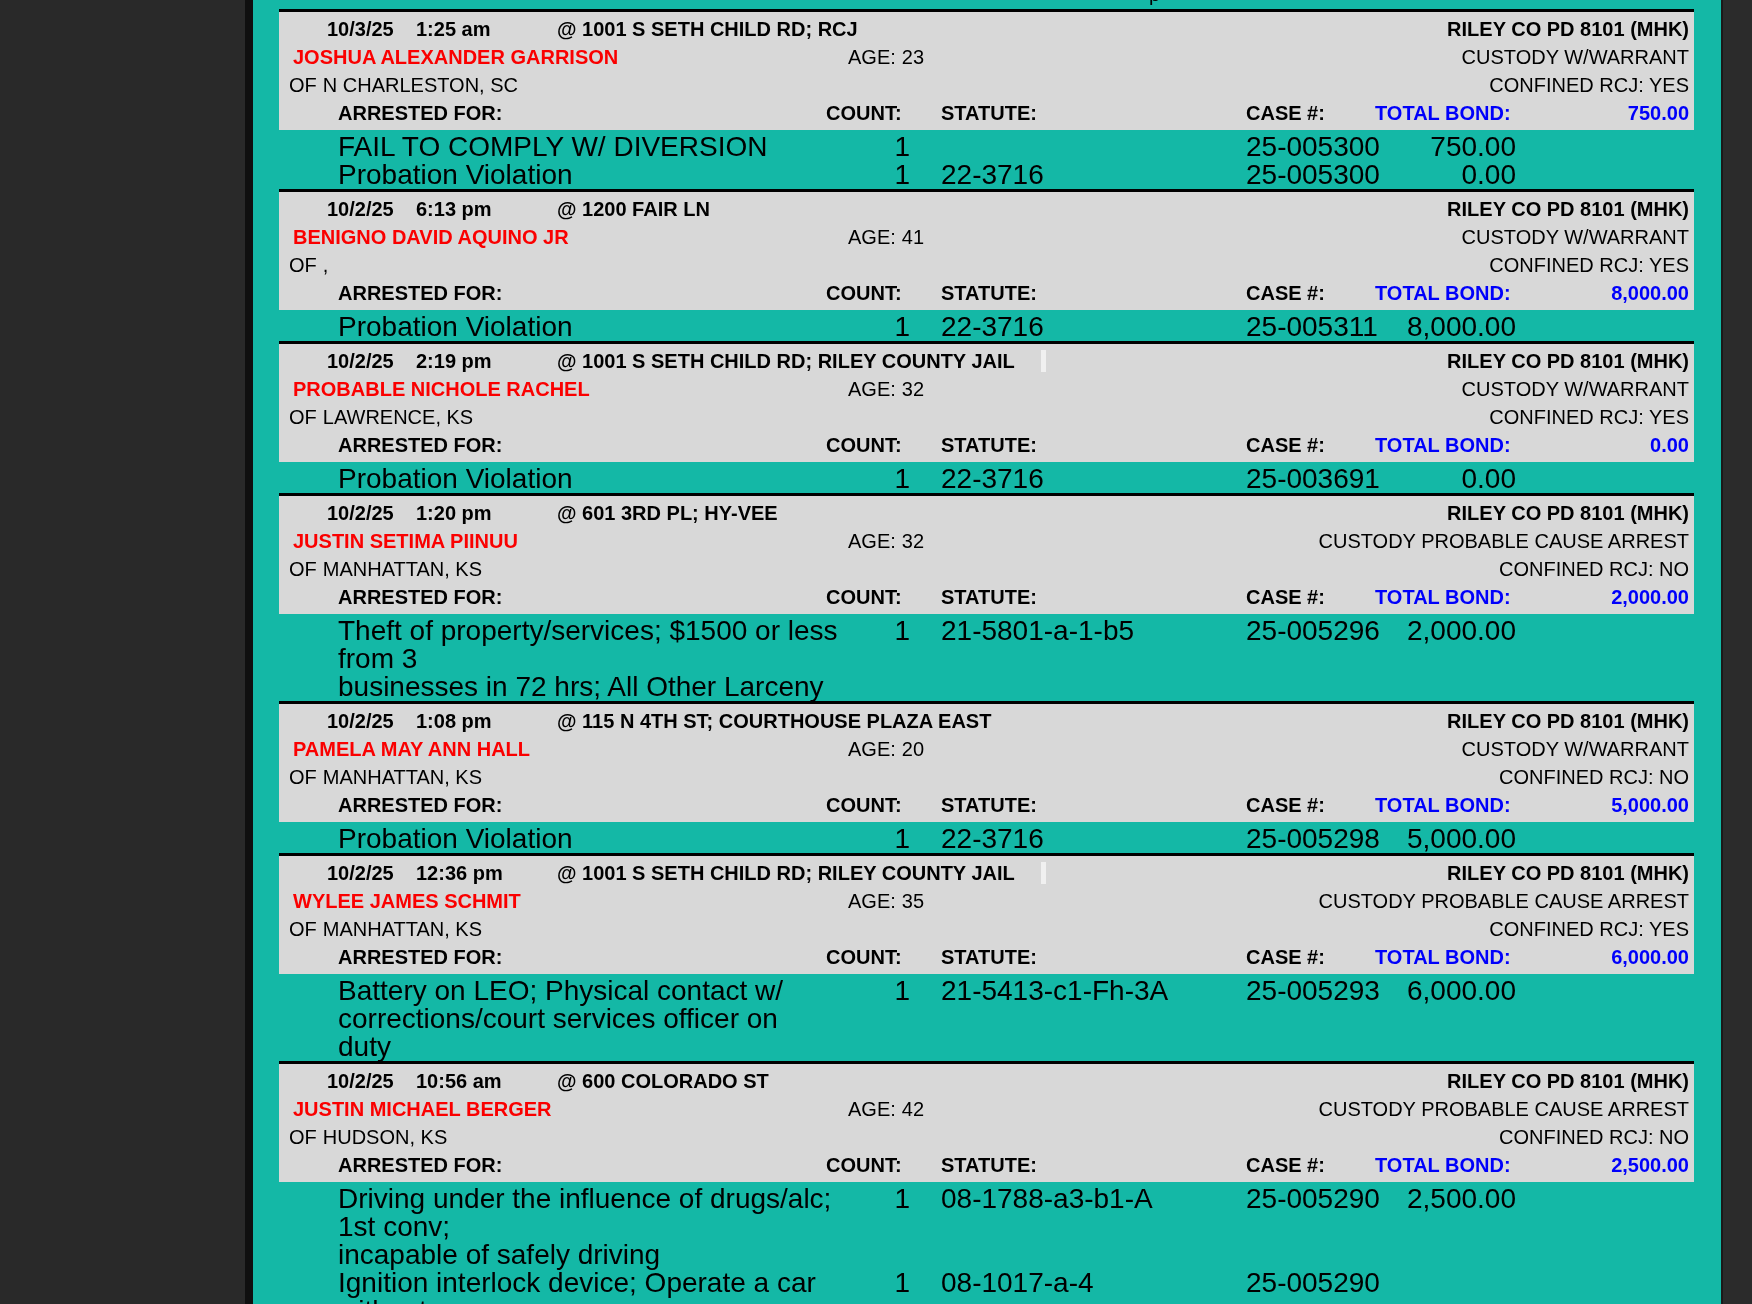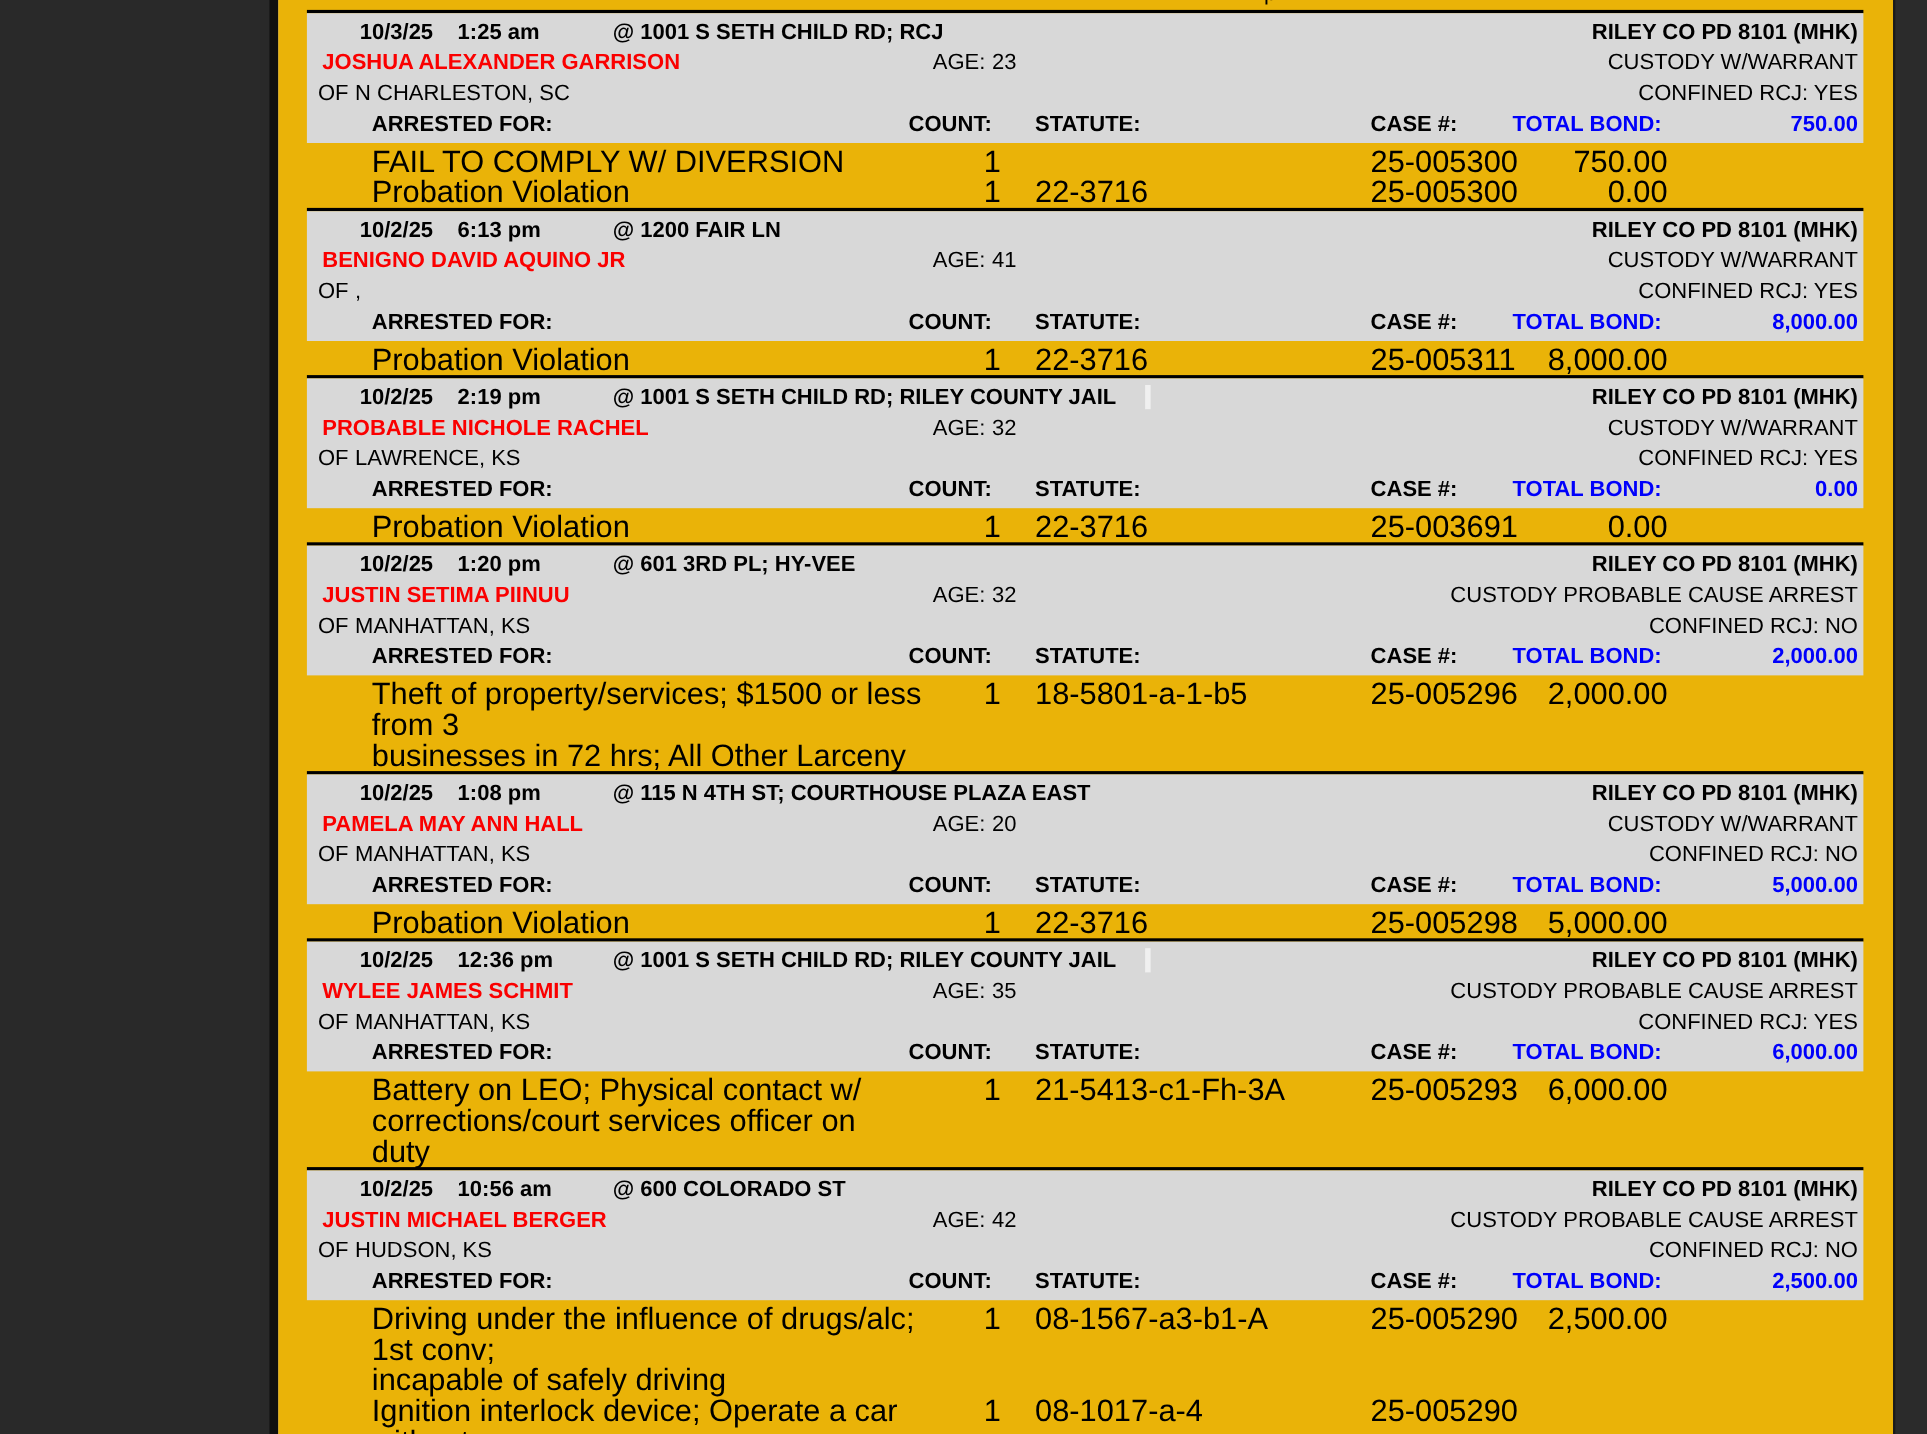--- a/index.html
+++ b/index.html
@@ -16,21 +16,21 @@
   }
   .screen{position:relative;width:1752px;height:1304px;overflow:hidden;background:#ffffff;}
   .left-panel{
     position:absolute;left:0;top:0;width:245px;height:100%;
     background:var(--panel_dark);border-right:8px solid #0f0f0f;
   }
   .right-panel{
     position:absolute;right:0;top:0;width:29px;height:100%;
     background:#2b2b2b;border-left:2px solid #1a1a1a;
   }
-  .page{position:absolute;left:253px;top:0;width:1469px;height:100%;background:#eab308;}
+  .page{position:absolute;left:253px;top:0;width:1469px;height:100%;background:#14b8a6;}
   .top-clip{position:absolute;left:896px;top:0;width:24px;height:9px;overflow:hidden;}
   .top-clip span{position:absolute;top:-17px;left:0;font-size:20px;color:#000;}
   .doc{position:absolute;left:26px;top:9px;width:1415px;}
   .record{border-top:3px solid #000000;}
   .head{background:var(--header_bg);padding:3px 0;}
   .row{position:relative;height:28px;line-height:28px;font-size:20px;white-space:nowrap;color:#000;}
   .b{font-weight:700;}
   .c-date{position:absolute;left:48px;}
   .c-time{position:absolute;left:137px;}
   .c-loc{position:absolute;left:278px;}
@@ -216,21 +216,21 @@
         <span class="lbl-bond b">TOTAL BOND:</span>
         <span class="bond-total b">2,000.00</span>
       </div>
     </div>
     <div class="charges">
 
         <div class="charge">
           <span class="desc">Theft of property/services; $1500 or less from 3
 businesses in 72 hrs; All Other Larceny</span>
           <span class="cnt">1</span>
-          <span class="stat">18-5801-a-1-b5</span>
+          <span class="stat">21-5801-a-1-b5</span>
           <span class="case">25-005296</span>
           <span class="bond">2,000.00</span>
         </div>
       </div>
   </section>
 
   <section class="record">
     <div class="head">
       <div class="row">
         <span class="c-date b">10/2/25</span>
@@ -335,21 +335,21 @@
         <span class="lbl-bond b">TOTAL BOND:</span>
         <span class="bond-total b">2,500.00</span>
       </div>
     </div>
     <div class="charges">
 
         <div class="charge">
           <span class="desc">Driving under the influence of drugs/alc; 1st conv;
 incapable of safely driving</span>
           <span class="cnt">1</span>
-          <span class="stat">08-1567-a3-b1-A</span>
+          <span class="stat">08-1788-a3-b1-A</span>
           <span class="case">25-005290</span>
           <span class="bond">2,500.00</span>
         </div>
 
         <div class="charge">
           <span class="desc">Ignition interlock device; Operate a car without a
 required device</span>
           <span class="cnt">1</span>
           <span class="stat">08-1017-a-4</span>
           <span class="case">25-005290</span>

